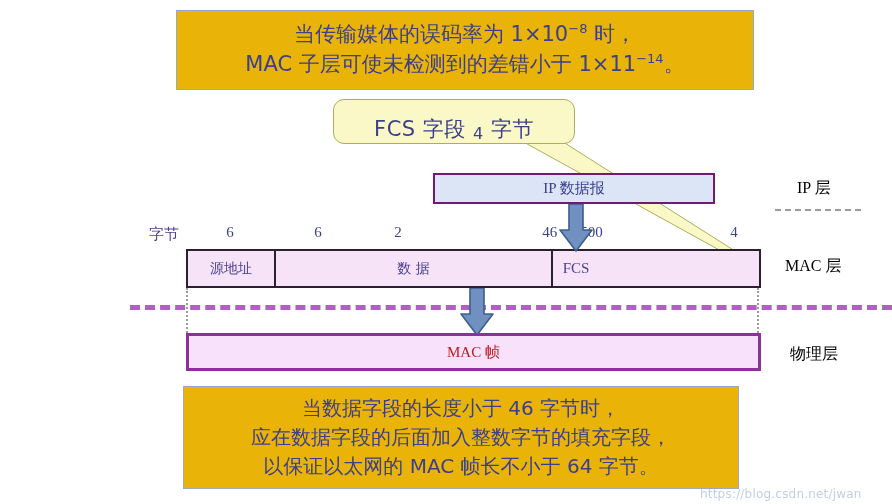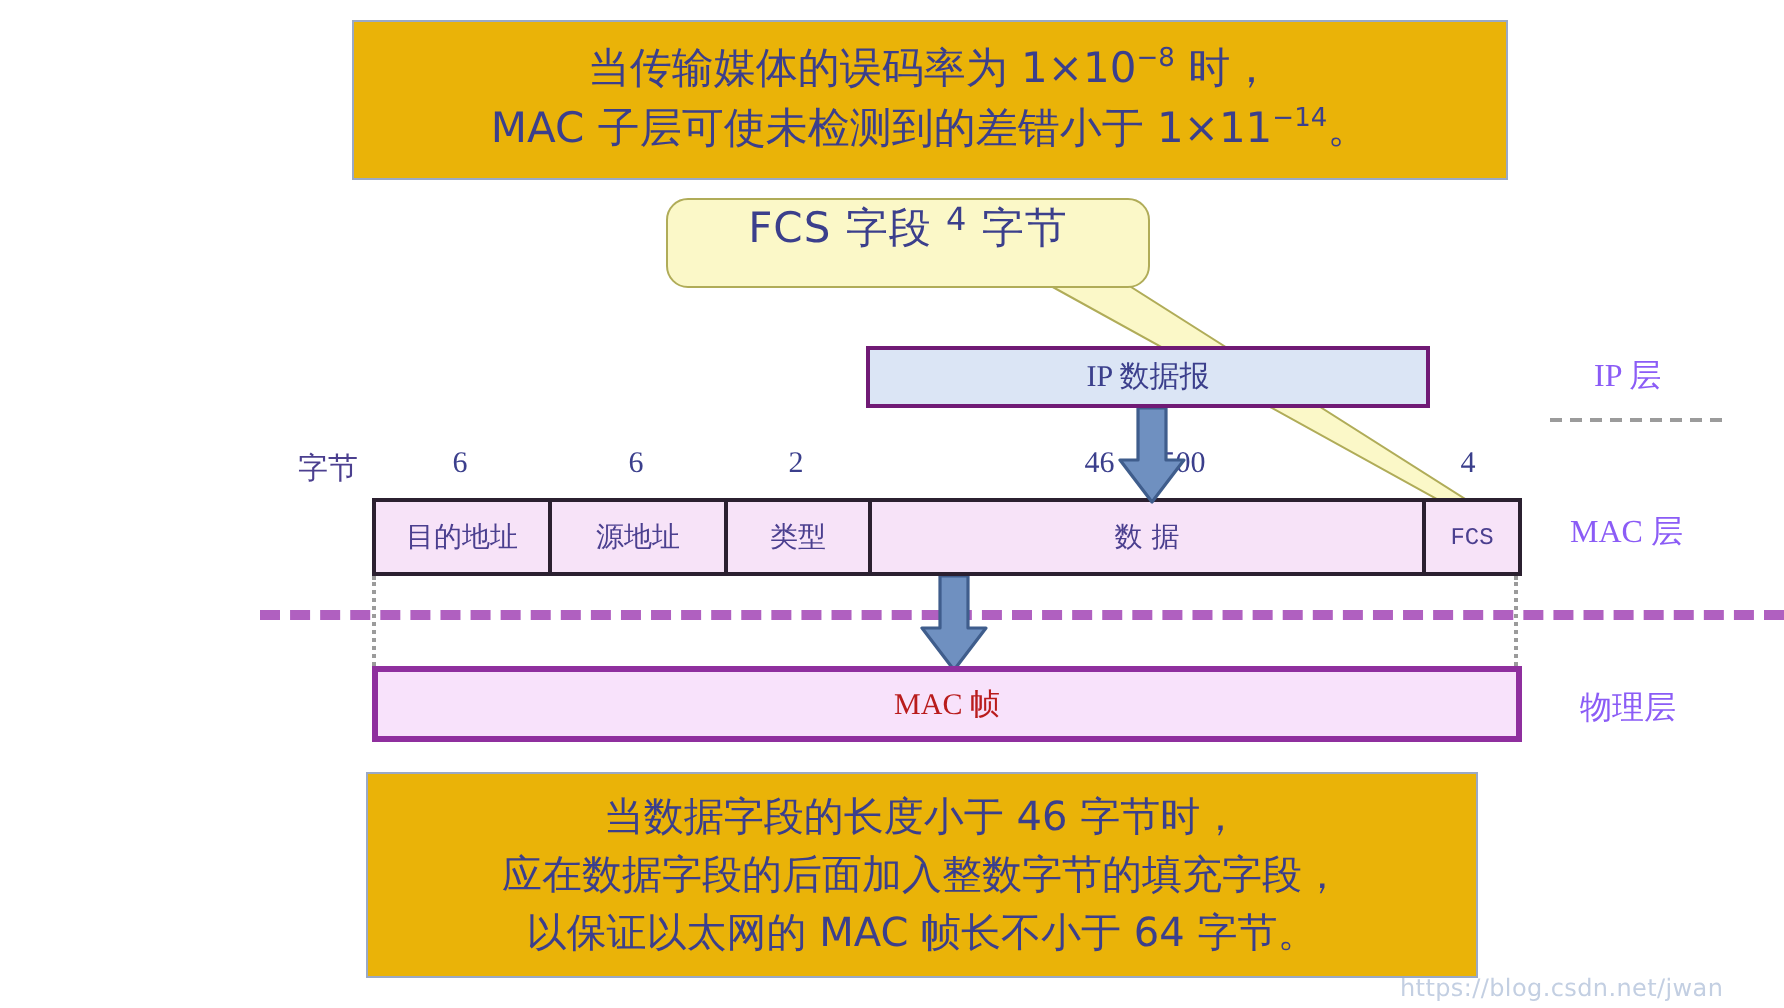--- a/index.html
+++ b/index.html
@@ -38,21 +38,21 @@
     font-size:20px;line-height:1.45;
   }
 
   
   #callout{
     position:absolute;left:333px;top:99px;width:242px;height:45px;
     background:#fbf8c8;
     border:1px solid #b0ac58;
     border-radius:11px;
     box-sizing:border-box;
-    display:flex;align-items:flex-start;justify-content:center;
+    display:flex;align-items:flex-end;justify-content:center;
     color:#3b3f8c;
     font-family:"DejaVu Sans", sans-serif;
     font-size:21px;
     letter-spacing:.5px;
   }
   #callout .small{font-size:16px;}
   
   #callout-tail{position:absolute;left:0;top:0;width:892px;height:504px;pointer-events:none;}
 
   
@@ -62,21 +62,21 @@
     border:2px solid #701a75;
     box-sizing:border-box;
     display:flex;align-items:center;justify-content:center;
     color:#3b3f8c;font-size:15px;
     font-family:"Liberation Serif", serif;
   }
 
   
   .layer-label{
     position:absolute;
-    color:#8b5cf6;
+    color:#000000;
     font-size:16px;
     font-family:"Liberation Serif", serif;
     white-space:nowrap;
   }
   #lab-ip{left:797px;top:178px;}
   #lab-mac{left:785px;top:256px;}
   #lab-phy{left:790px;top:344px;}
 
   
   #div-ip{
@@ -112,21 +112,21 @@
   #field-row .cell{
     box-sizing:border-box;
     border-right:2px solid #2b2030;
     display:flex;align-items:center;justify-content:center;
     color:#4b3f8f;font-size:14px;
     font-family:"DejaVu Sans", sans-serif;
     white-space:nowrap;
     overflow:hidden;
   }
   #field-row .cell:last-child{border-right:none;}
-  #field-row .cell.serif{font-family:Liberation Mono, monospace;font-size:12px;}
+  #field-row .cell.serif{font-family:Liberation Serif, serif;font-size:15px;}
 
   
   #mac-frame{
     position:absolute;left:186px;top:333px;width:575px;height:38px;
     background:#f8e2fb;
     border:3px solid #8f2f9e;
     box-sizing:border-box;
     display:flex;align-items:center;justify-content:center;
     color:#b91c1c;font-size:15px;
     font-family:"Liberation Serif", serif;
@@ -185,23 +185,21 @@
   <div id="div-phy"></div>
 
   <div id="bytes-label">字节</div>
   <div class="bytecount" id="bc0" style="left: 170px; width: 120px;">6</div>
   <div class="bytecount" id="bc1" style="left: 258px; width: 120px;">6</div>
   <div class="bytecount" id="bc2" style="left: 338px; width: 120px;">2</div>
   <div class="bytecount" id="bc3" style="left: 512.5px; width: 120px;">46 ~ 1500</div>
   <div class="bytecount" id="bc4" style="left: 674px; width: 120px;">4</div>
 
   <div id="field-row">
-    <div class="cell" id="fc0" style="width: 88px;">目的地址</div>
     <div class="cell" id="fc1" style="width: 88px;">源地址</div>
-    <div class="cell" id="fc2" style="width: 72px;">类型</div>
     <div class="cell" id="fc3" style="width: 277px;">数  据</div>
     <div class="cell serif" id="fc4" style="width: 46px;">FCS</div>
   </div>
 
   <div class="guide" id="g-left" style="left: 186px; top: 288px; height: 45px;"></div>
   <div class="guide" id="g-right" style="left: 757px; top: 288px; height: 45px;"></div>
 
   <svg class="arrow" id="arrow-ip-to-data" style="left:558px;top:204px;" width="36" height="48" viewBox="0 0 36 48">
     <polygon points="11,0 25,0 25,26 34,26 18,47 2,26 11,26" fill="#6f90c0" stroke="#3f5d8c" stroke-width="1.6" stroke-linejoin="round"></polygon>
   </svg>

